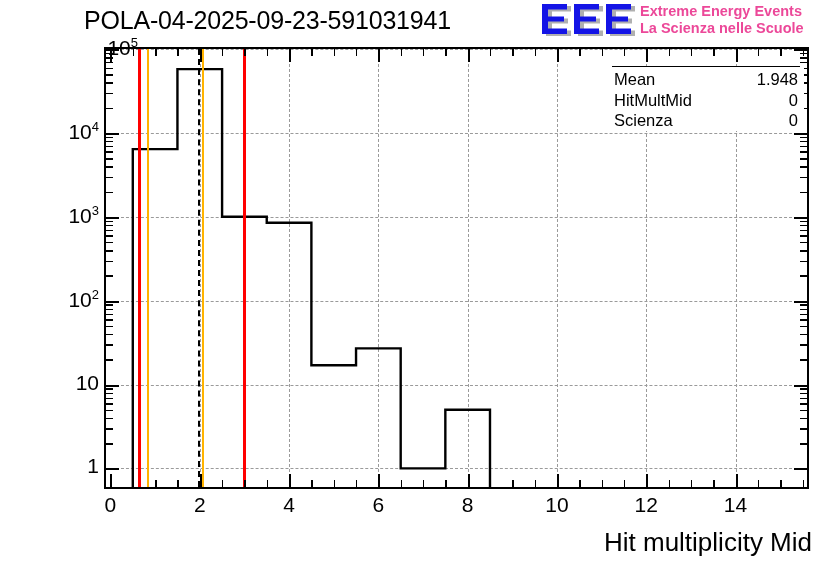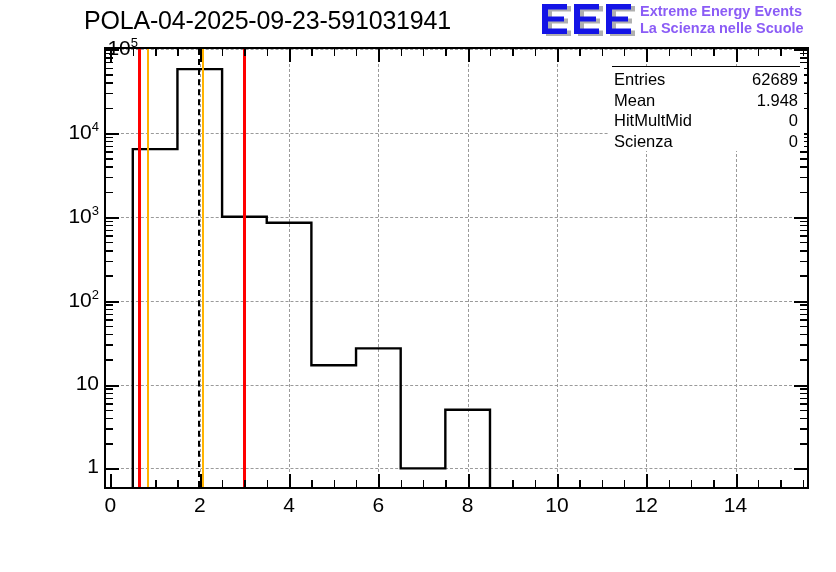--- a/index.html
+++ b/index.html
@@ -11,21 +11,21 @@
     position:absolute;left:84px;top:6px;
     font-size:25px;color:#000;letter-spacing:-0.2px;white-space:nowrap;
   }
 
   
   .logo{position:absolute;left:540px;top:2px;width:296px;height:42px;}
   .logo-eee{position:absolute;left:0px;top:1px;width:96px;height:36px;}
   .logo-eee .shadow,.logo-eee .front{position:absolute;top:0;left:0;width:96px;height:36px;}
   .logo-text{
     position:absolute;left:100px;top:1px;
-    color:#8b5cf6;font-size:14.5px;line-height:17px;white-space:nowrap;font-weight:bold;
+    color:#ec4899;font-size:14.5px;line-height:17px;white-space:nowrap;font-weight:bold;
   }
   .logo-text div{letter-spacing:0px;}
 
   
   .frame{
     position:absolute;left:104px;top:47px;width:705px;height:442px;
     border:2px solid #000;box-sizing:border-box;background:transparent;
   }
   .plotclip{position:absolute;left:106px;top:49px;width:701px;height:438px;overflow:hidden;}
 
@@ -304,28 +304,25 @@
       <div class="xlab" style="left: 86.465px; width: 48px; top: 493px;">0</div>
       <div class="xlab" style="left: 175.764px; width: 48px; top: 493px;">2</div>
       <div class="xlab" style="left: 265.064px; width: 48px; top: 493px;">4</div>
       <div class="xlab" style="left: 354.363px; width: 48px; top: 493px;">6</div>
       <div class="xlab" style="left: 443.662px; width: 48px; top: 493px;">8</div>
       <div class="xlab" style="left: 532.962px; width: 48px; top: 493px;">10</div>
       <div class="xlab" style="left: 622.261px; width: 48px; top: 493px;">12</div>
       <div class="xlab" style="left: 711.561px; width: 48px; top: 493px;">14</div>
     </div>
 
+  <div class="axistitle">Hit multiplicity Mid</div>
 
   <div class="stats">
     <div class="rule"></div>
     <div id="statsrows">
-        <div class="row">
-          <span class="k">Entries</span>
-          <span class="v">62689</span>
-        </div>
         <div class="row">
           <span class="k">Mean</span>
           <span class="v">1.948</span>
         </div>
         <div class="row">
           <span class="k">HitMultMid</span>
           <span class="v">0</span>
         </div>
         <div class="row">
           <span class="k">Scienza</span>

